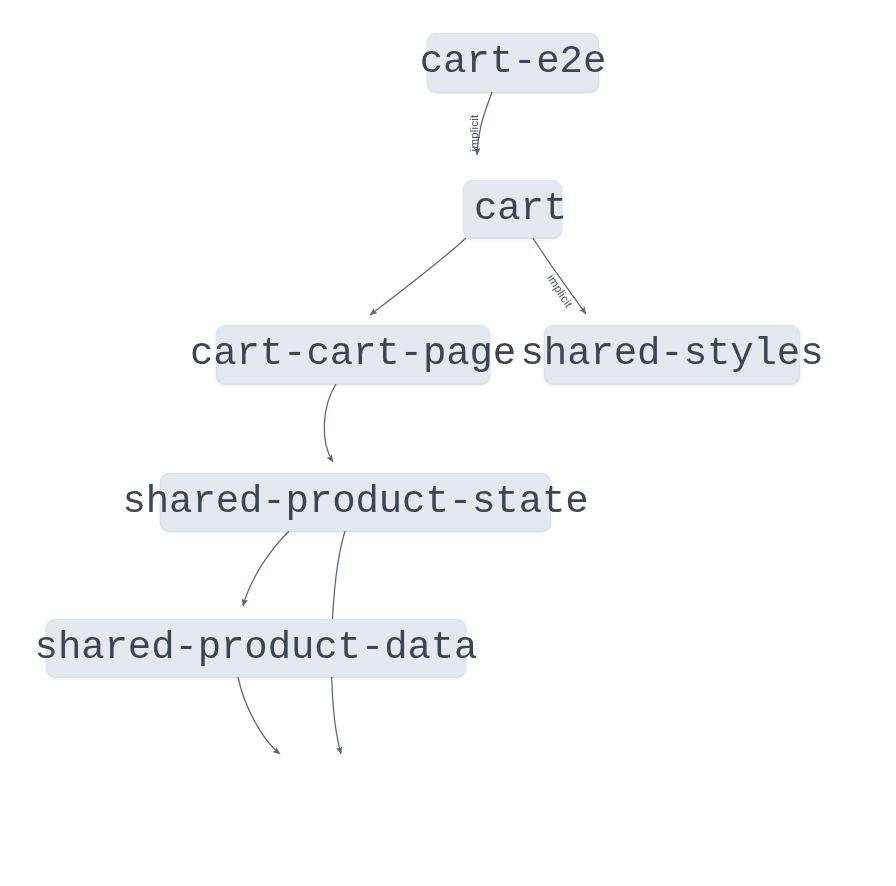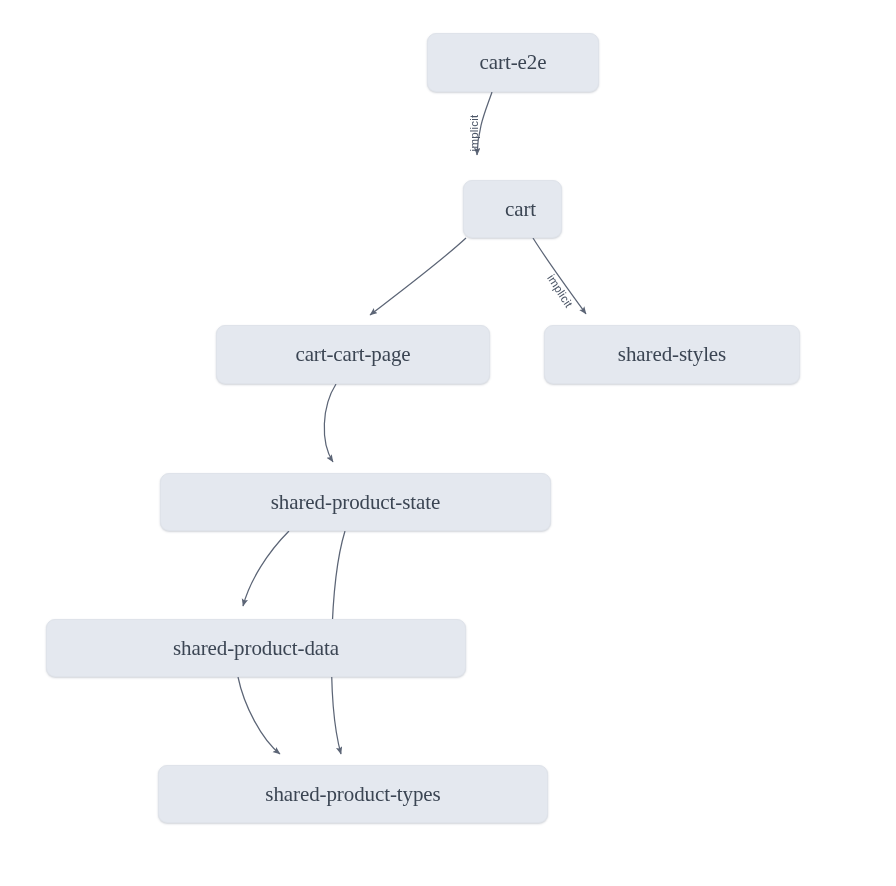--- a/index.html
+++ b/index.html
@@ -31,22 +31,22 @@
     box-sizing: border-box;
     background: #e4e8ef;
     border: 1px solid #dfe3ea;
     border-radius: 9px;
     box-shadow: 0 1px 2px rgba(100,110,130,0.30);
     display: flex;
     align-items: center;
     justify-content: center;
   }
   .graph-node .node-label {
-    font-family: Liberation Serif, serif;
-    font-size: 21px;
+    font-family: Liberation Mono, monospace;
+    font-size: 39px;
     line-height: 1;
     color: #3b4553;
     white-space: nowrap;
     letter-spacing: -0.1px;
   }
   .edge-label {
     position: absolute;
     font-family: "Liberation Sans", sans-serif;
     font-size: 11.5px;
     color: #4b5566;
@@ -99,21 +99,18 @@
   </div>
 
   <div class="graph-node" style="left:160px; top:473px; width:391px; height:58px;">
     <span class="node-label">shared-product-state</span>
   </div>
 
   <div class="graph-node" style="left:46px; top:619px; width:420px; height:58px;">
     <span class="node-label">shared-product-data</span>
   </div>
 
-  <div class="graph-node" style="left:158px; top:765px; width:390px; height:58px;">
-    <span class="node-label">shared-product-types</span>
-  </div>
 
   <div class="edge-label" style="left:474px; top:133px; transform: translate(-50%,-50%) rotate(-90deg);">implicit</div>
 
   <div class="edge-label" style="left:560px; top:291px; transform: translate(-50%,-50%) rotate(57deg);">implicit</div>
 
 </div>
 
 </body></html>

